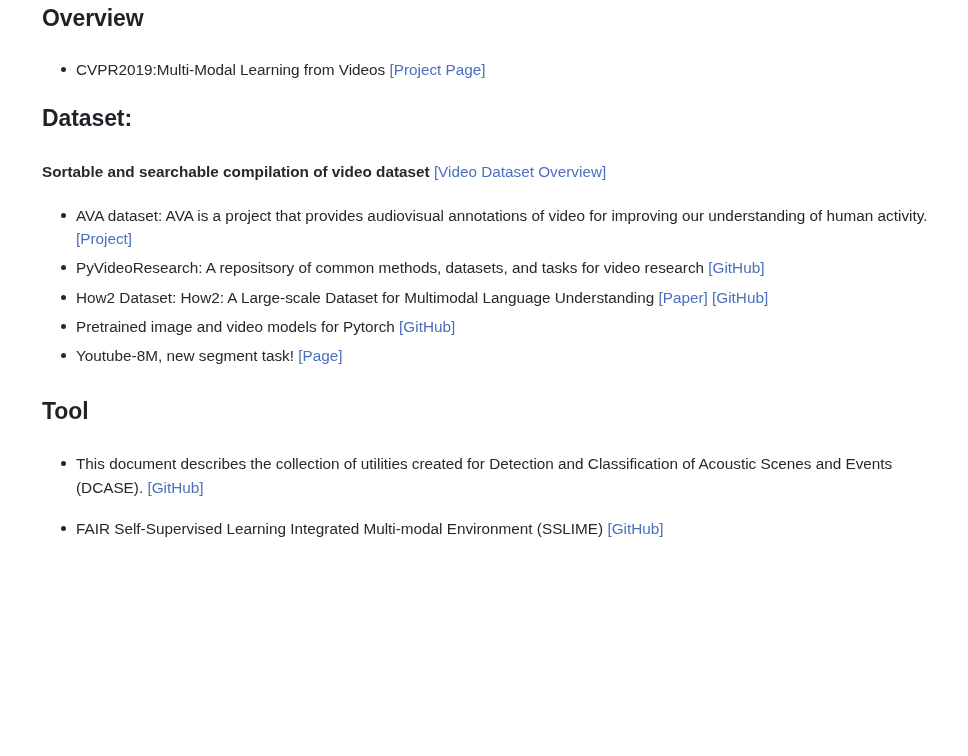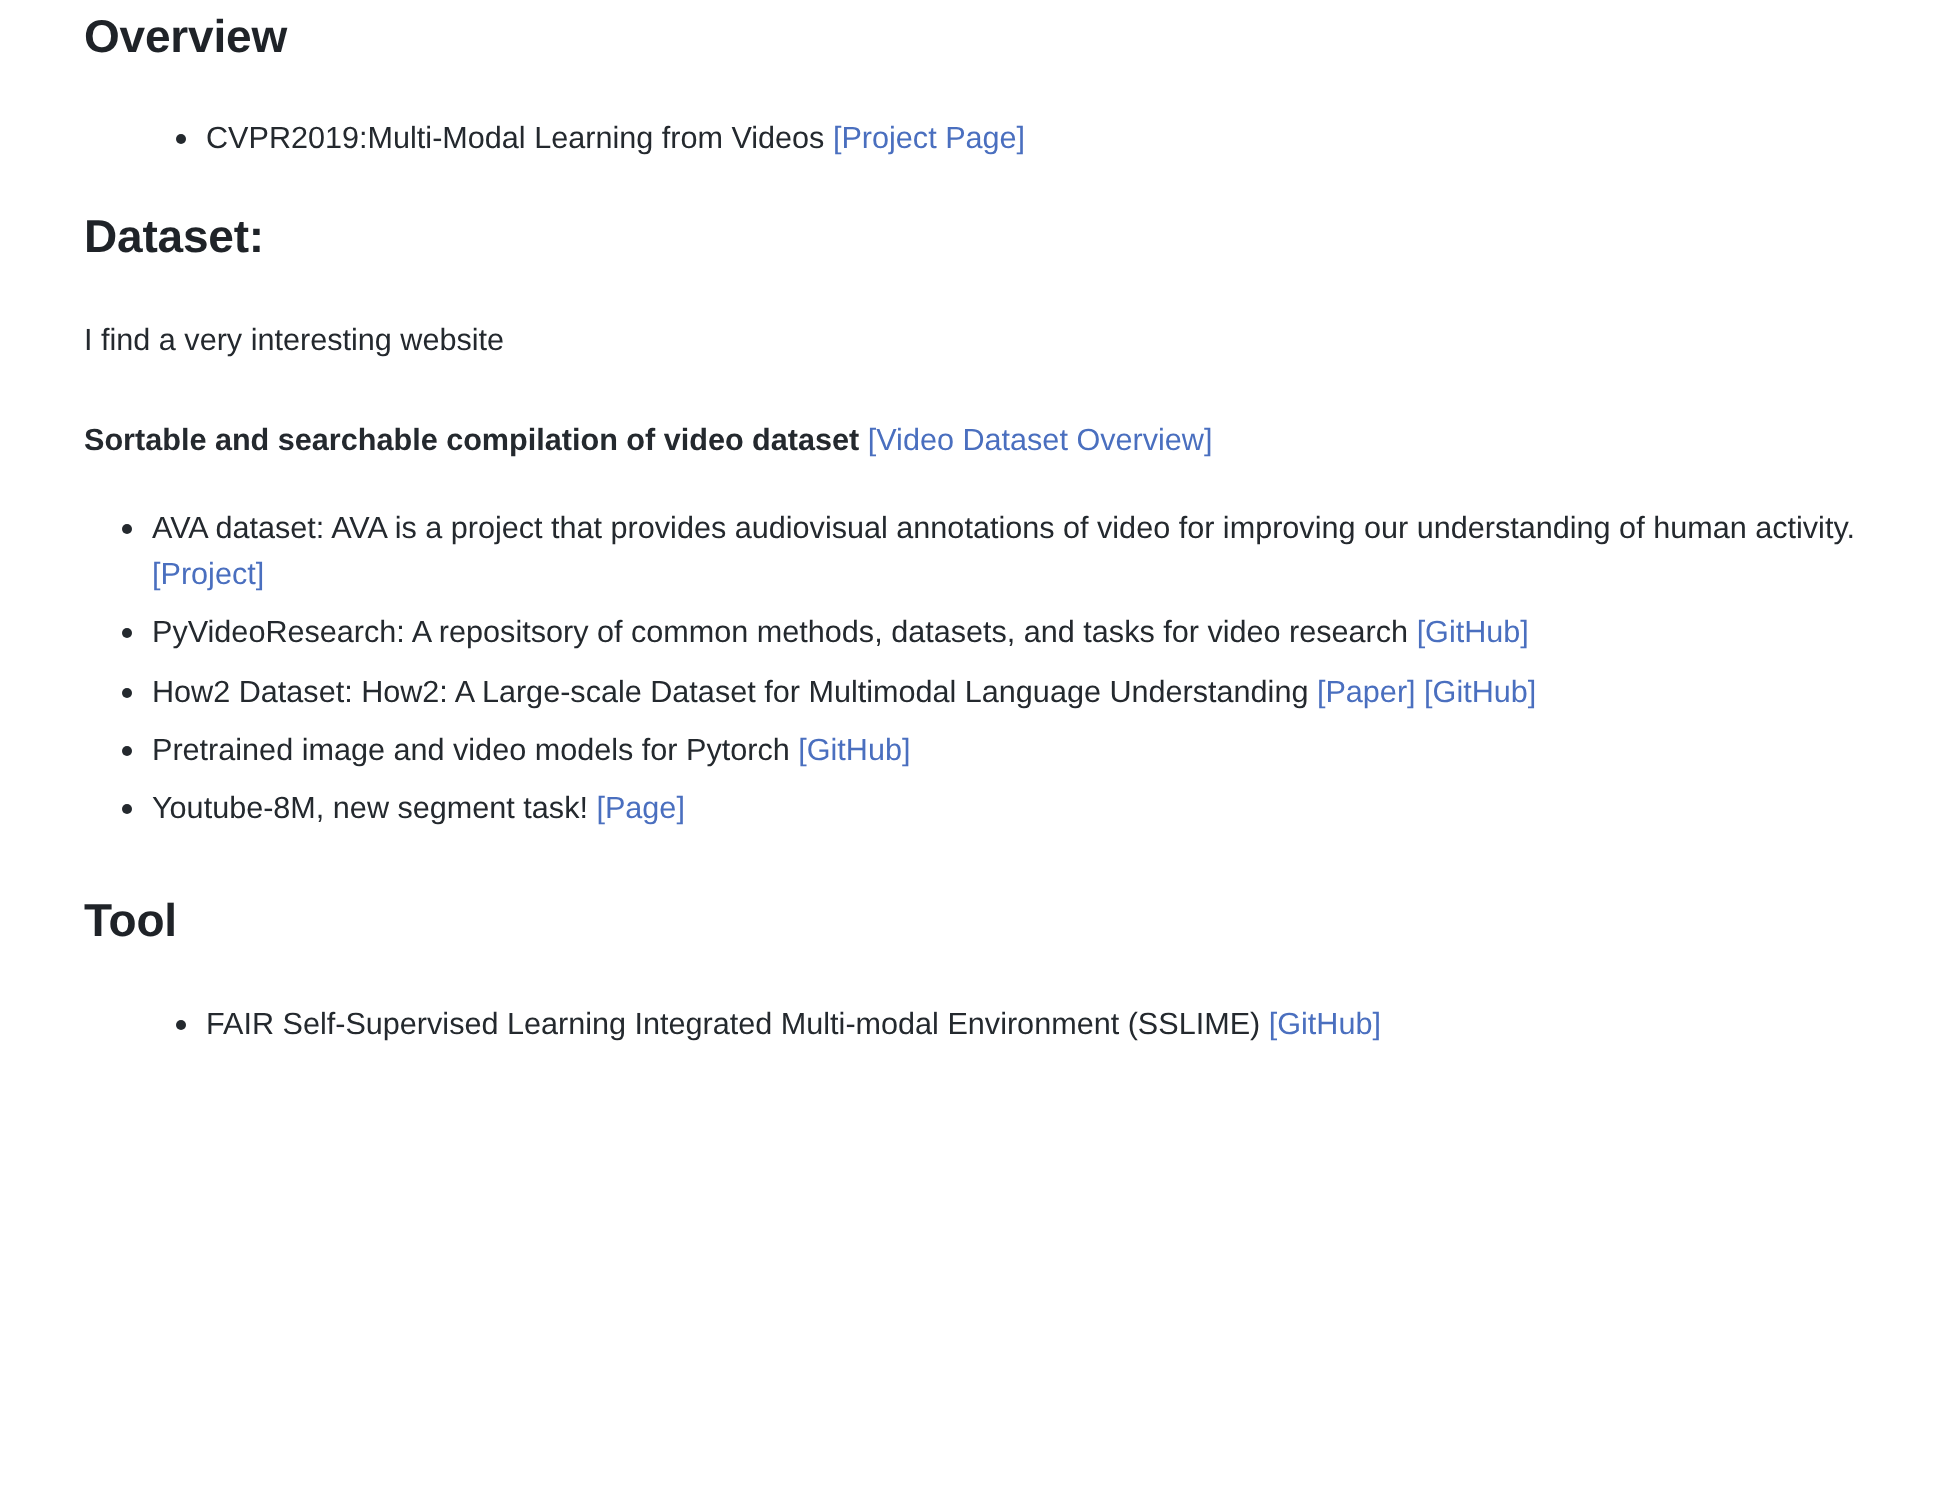--- a/index.html
+++ b/index.html
@@ -50,21 +50,21 @@
     left: -15px;
     top: 9px;
     width: 5px;
     height: 5px;
     border-radius: 50%;
     background: #24292e;
   }
   ul.loose > li { margin-top: 18px; }
   ul.tight > li { margin-top: 6px; }
   ul.tight > li:first-child { margin-top: 0; }
-  ul.loose > li:first-child { margin-top: 0; margin-left: 27px; }
+  ul.loose > li:first-child { margin-top: 0; }
 
   a.link {
     color: #4a6fbf;
     text-decoration: none;
   }
 
   p.para {
     font-size: 15.3px;
     line-height: 1.5;
     margin: 0;
@@ -86,21 +86,20 @@
   <h2 class="section" id="sec-tutorial">Overview</h2>
 
   <ul class="bullets loose" id="tutorial-list">
     <li>
       <span>CVPR2019:Multi-Modal Learning from Videos </span><a class="link" href="#">[Project Page]</a>
     </li>
   </ul>
 
   <h2 class="section" id="sec-dataset">Dataset:</h2>
 
-  <p class="para" id="intro-line">I find a very interesting website</p>
 
   <p class="para" id="sortable-line">
     <span>Sortable and searchable compilation of video dataset </span><span class="linkwrap"><a class="link" href="#">[Video Dataset Overview]</a></span>
   </p>
 
   <ul class="bullets tight" id="dataset-list">
     <li>
       <span>AVA dataset: AVA is a project that provides audiovisual annotations of video for improving our understanding of human activity. </span><a class="link" href="#">[Project]</a>
     </li>
     <li>
@@ -114,17 +113,20 @@
     </li>
     <li>
       <span>Youtube-8M, new segment task! </span><a class="link" href="#">[Page]</a>
     </li>
   </ul>
 
   <h2 class="section" id="sec-tool">Tool</h2>
 
   <ul class="bullets loose" id="tool-list">
     <li>
+      <span>This document describes the collection of utilities created for Detection and Classification of Acoustic Scenes and Events (DCASE). </span><a class="link" href="#">[GitHub]</a>
+    </li>
+    <li>
       <span>FAIR Self-Supervised Learning Integrated Multi-modal Environment (SSLIME) </span><a class="link" href="#">[GitHub]</a>
     </li>
   </ul>
 
 </div>
 
 </body></html>

